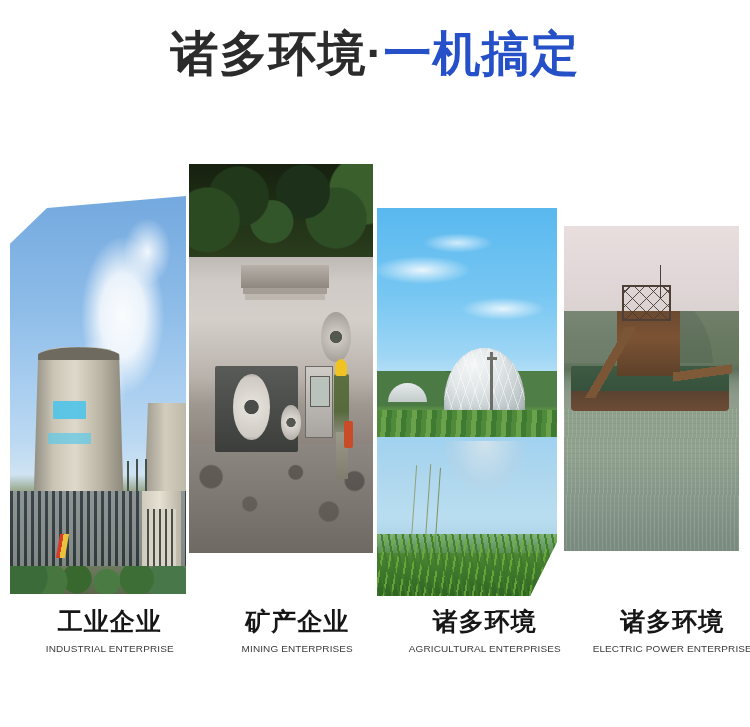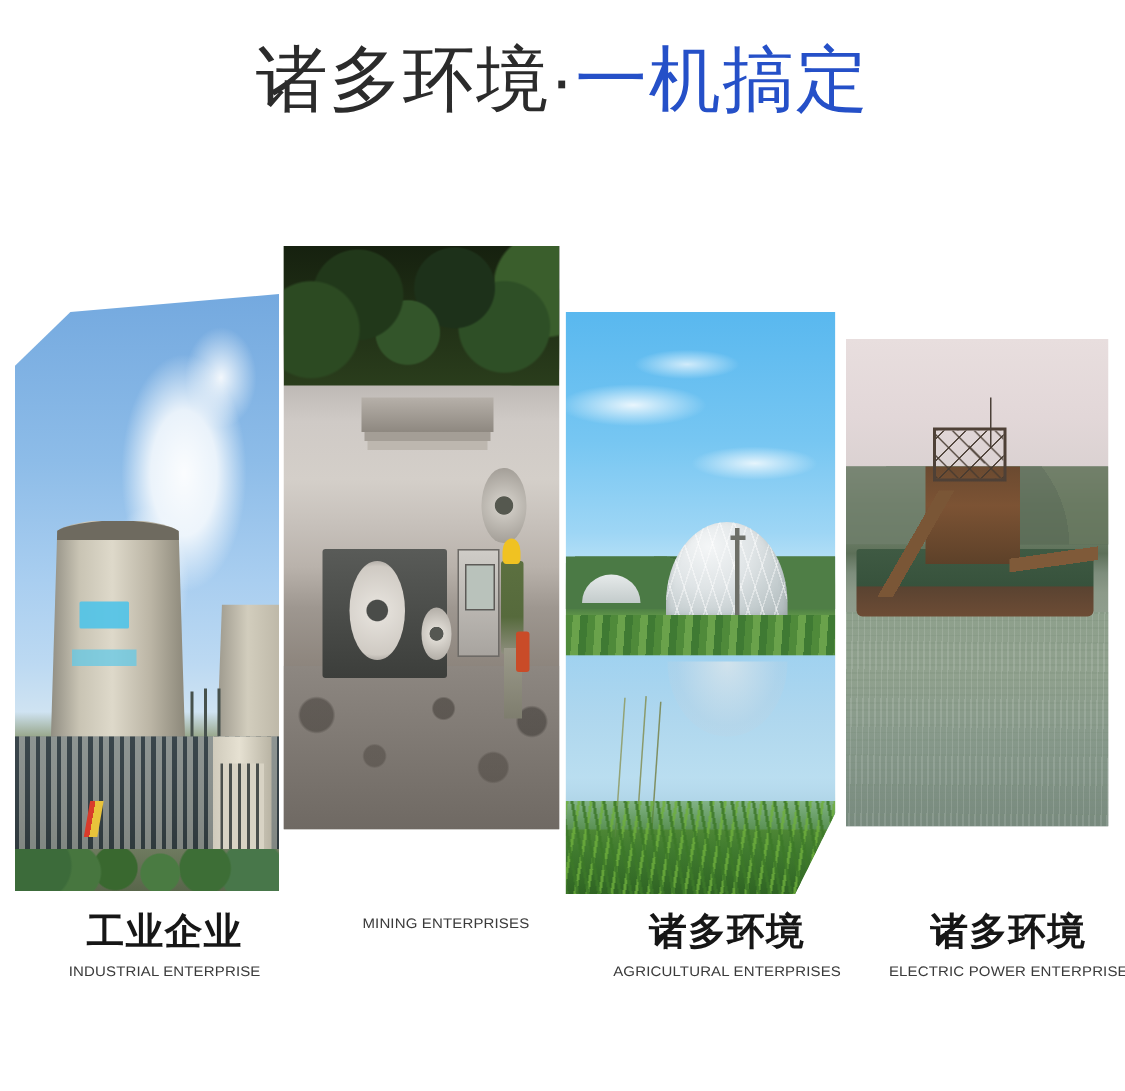--- a/index.html
+++ b/index.html
@@ -17,21 +17,21 @@
 
   
   .headline {
     position: absolute;
     left: 0;
     top: 24px;
     width: 750px;
     text-align: center;
     font-size: 48px;
     line-height: 60px;
-    font-weight: 400;
+    font-weight: 700;
     letter-spacing: 1px;
     white-space: nowrap;
   }
   .headline .seg-dark { color: #2b2b2b; }
   .headline .seg-accent { color: #2550c8; }
 
   
   .panels {
     position: absolute;
     left: 0;
@@ -499,20 +499,21 @@
 </div>
 
 <div class="captions">
 
   <div class="caption">
     <div class="cn">工业企业</div>
     <div class="en">INDUSTRIAL ENTERPRISE</div>
   </div>
 
   <div class="caption">
+    <div class="cn">矿产企业</div>
     <div class="en">MINING ENTERPRISES</div>
   </div>
 
   <div class="caption">
     <div class="cn">诸多环境</div>
     <div class="en">AGRICULTURAL ENTERPRISES</div>
   </div>
 
   <div class="caption">
     <div class="cn">诸多环境</div>

